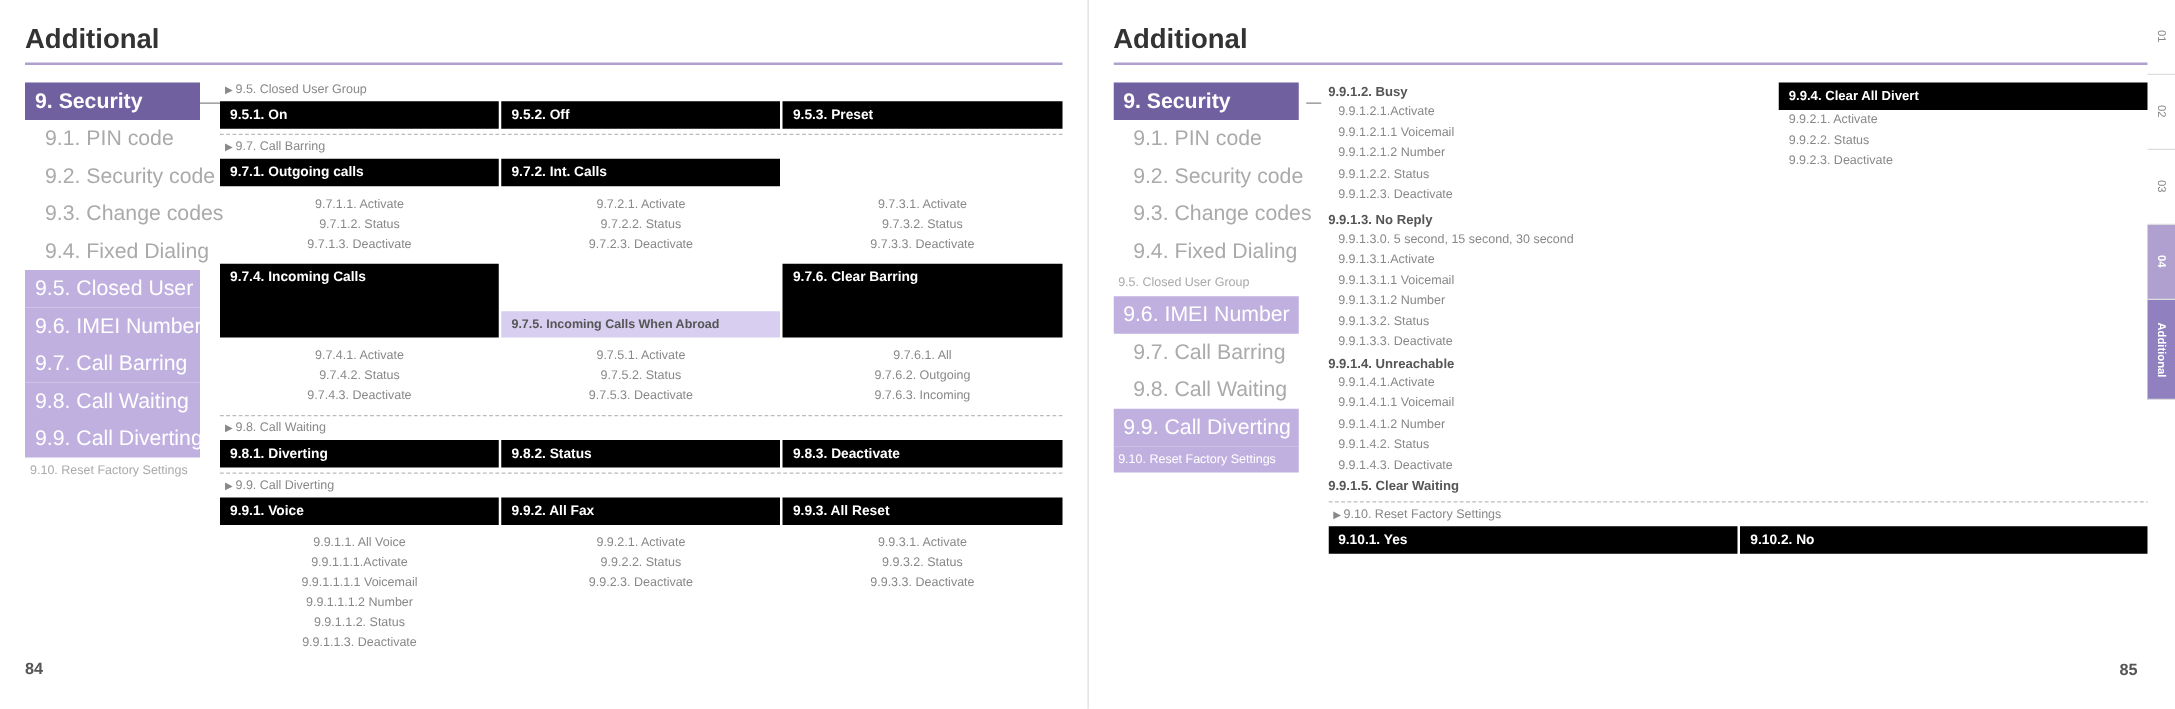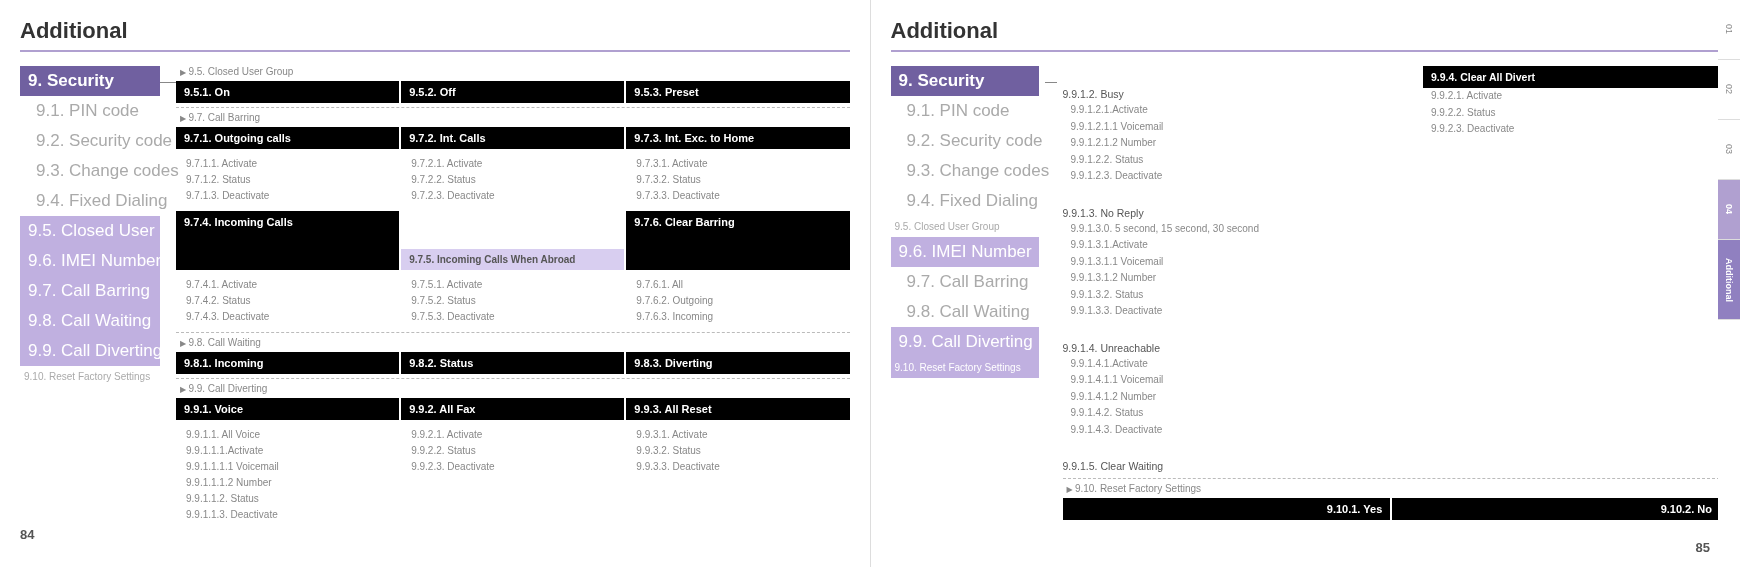--- a/index.html
+++ b/index.html
@@ -67,21 +67,21 @@
       position: absolute;
       bottom: 25px;
       left: 20px;
       font-size: 13px;
       font-weight: bold;
       color: #555;
     }
 
     .page-num-right {
       position: absolute;
-      bottom: 12px;
+      bottom: 24px;
       right: 30px;
       font-size: 13px;
       font-weight: bold;
       color: #555;
     }
 
     
     .sidebar {
       width: 140px;
       flex-shrink: 0;
@@ -145,20 +145,21 @@
       background: #d8cef0;
       color: #555;
       font-size: 10px;
     }
 
     .sub-items {
       padding: 3px 10px;
       font-size: 10px;
       color: #888;
       line-height: 1.6;
+      text-align: center;
     }
 
     .dashed-border {
       border-top: 1px dashed #bbb;
       margin: 4px 0;
     }
 
     .full-tree {
       display: flex;
     }
@@ -196,31 +197,29 @@
     .sub-text {
       font-size: 10px;
       color: #888;
       line-height: 1.65;
       padding-left: 8px;
     }
 
     .bold-label {
       font-size: 10.5px;
       color: #555;
-      font-weight: normal;
+      font-weight: bold;
       padding: 2px 0;
-      margin-top: 20px;
     }
 
     .reset-box {
       display: grid;
       grid-template-columns: 1fr 1fr;
       gap: 2px;
       margin-top: 4px;
-      text-align: right;
     }
   </style>
 </head>
 <body>
 
 <div class="page-left">
   <h1 class="title">Additional</h1>
 
   <div class="full-tree">
 
@@ -249,21 +248,20 @@
         <div class="menu-box">9.5.1. On</div>
         <div class="menu-box">9.5.2. Off</div>
         <div class="menu-box">9.5.3. Preset</div>
       </div>
       <div class="dashed-border"></div>
 
       <div class="section-label">9.7. Call Barring</div>
       <div class="cols-3">
         <div class="menu-box">9.7.1. Outgoing calls</div>
         <div class="menu-box">9.7.2. Int. Calls</div>
-        <div class="menu-box">9.7.3. Int. Exc. to Home</div>
       </div>
       <div class="cols-3">
         <div class="sub-items">
           9.7.1.1. Activate<br>9.7.1.2. Status<br>9.7.1.3. Deactivate
         </div>
         <div class="sub-items">
           9.7.2.1. Activate<br>9.7.2.2. Status<br>9.7.2.3. Deactivate
         </div>
         <div class="sub-items">
           9.7.3.1. Activate<br>9.7.3.2. Status<br>9.7.3.3. Deactivate
@@ -282,23 +280,23 @@
           9.7.5.1. Activate<br>9.7.5.2. Status<br>9.7.5.3. Deactivate
         </div>
         <div class="sub-items">
           9.7.6.1. All<br>9.7.6.2. Outgoing<br>9.7.6.3. Incoming
         </div>
       </div>
       <div class="dashed-border"></div>
 
       <div class="section-label">9.8. Call Waiting</div>
       <div class="cols-3">
-        <div class="menu-box">9.8.1. Incoming</div>
+        <div class="menu-box">9.8.1. Diverting</div>
         <div class="menu-box">9.8.2. Status</div>
-        <div class="menu-box">9.8.3. Diverting</div>
+        <div class="menu-box">9.8.3. Deactivate</div>
       </div>
       <div class="dashed-border"></div>
 
       <div class="section-label">9.9. Call Diverting</div>
       <div class="cols-3">
         <div class="menu-box">9.9.1. Voice</div>
         <div class="menu-box">9.9.2. All Fax</div>
         <div class="menu-box">9.9.3. All Reset</div>
       </div>
       <div class="cols-3">

